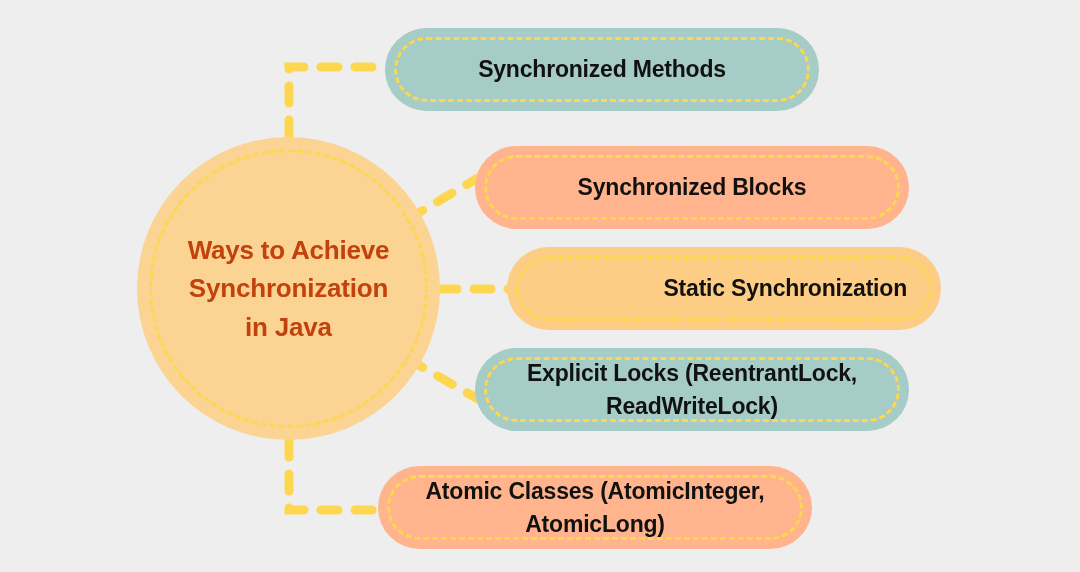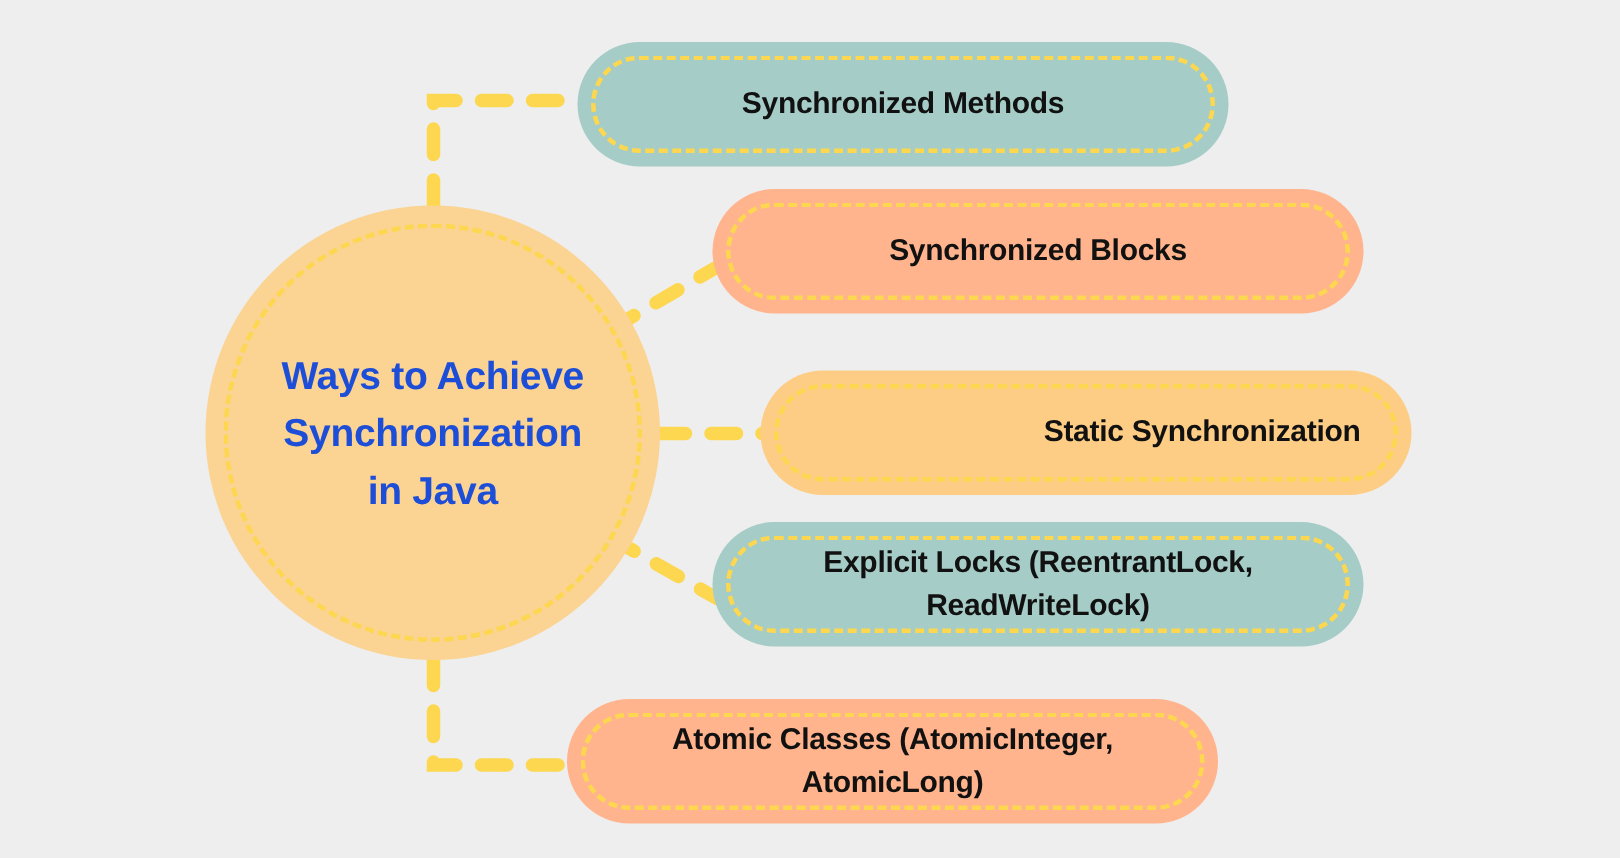--- a/index.html
+++ b/index.html
@@ -53,21 +53,21 @@
     box-sizing: border-box;
     pointer-events: none;
   }
   #center-node .center-label {
     position: relative;
     z-index: 1;
     text-align: center;
     font-size: 26px;
     font-weight: 700;
     line-height: 1.48;
-    color: #1d4ed8;
+    color: #c2410c;
     letter-spacing: -0.2px;
     padding: 0 22px;
     white-space: pre-line;
   }
 
   
   .node {
     position: absolute;
     z-index: 2;
     border-radius: 44px;
@@ -84,32 +84,32 @@
     bottom: 9px;
     border: 3px dashed #fcd74f;
     border-radius: 36px;
     box-sizing: border-box;
     pointer-events: none;
   }
   .node .node-label {
     position: relative;
     z-index: 1;
     text-align: center;
-    font-size: 20px;
+    font-size: 23px;
     font-weight: 700;
     line-height: 1.42;
     color: #111111;
     letter-spacing: -0.2px;
     padding: 0 34px;
     white-space: pre-line;
   }
 
   
   #node-0 { left: 385px; top: 28px;  width: 434px; height: 83px; background: #a5ccc6; }
-  #node-1 { left: 475px; top: 126px; width: 434px; height: 83px; background: #ffb48d; align-items: center; }
+  #node-1 { left: 475px; top: 146px; width: 434px; height: 83px; background: #ffb48d; align-items: center; }
   #node-2 { left: 507px; top: 247px; width: 434px; height: 83px; background: #fdcd86; justify-content: flex-end; }
   #node-3 { left: 475px; top: 348px; width: 434px; height: 83px; background: #a5ccc6; }
   #node-4 { left: 378px; top: 466px; width: 434px; height: 83px; background: #ffb48d; }
 </style>
 </head>
 <body>
 
 <div id="canvas">
 
   <svg id="connectors" viewBox="0 0 1080 572" width="1080" height="572" xmlns="http://www.w3.org/2000/svg">

